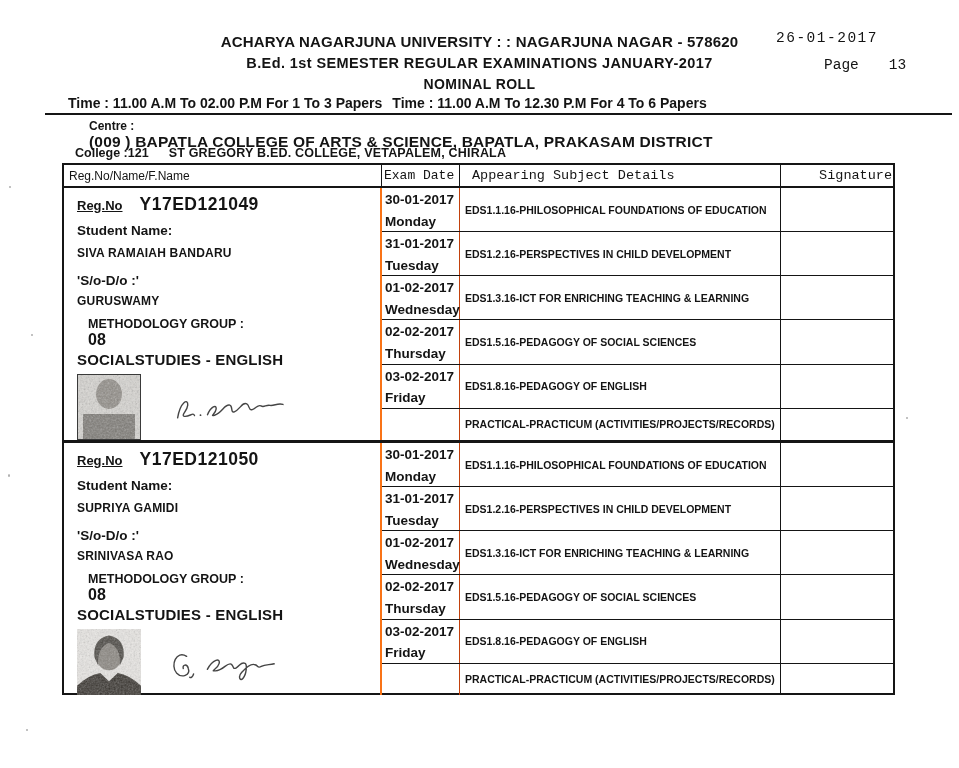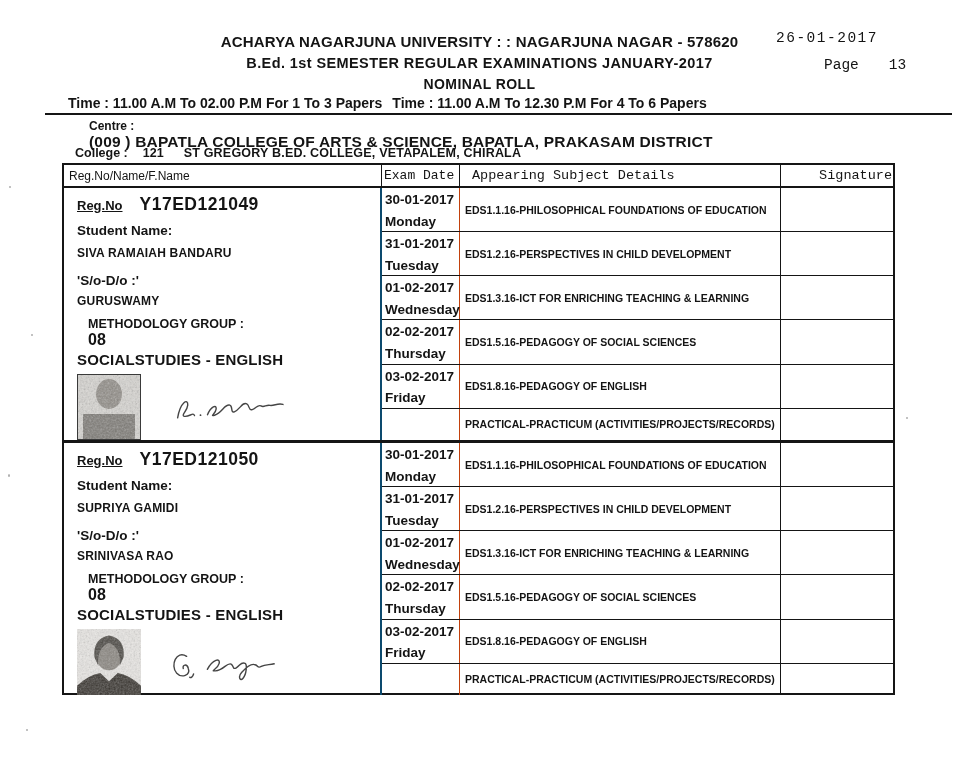--- a/index.html
+++ b/index.html
@@ -17,38 +17,38 @@
   .page-ind .num{margin-left:30px;}
 
   .time-line{position:absolute;left:68px;top:95px;font-size:14px;font-weight:700;white-space:nowrap;}
   .time-line .t2{margin-left:10px;}
   .rule{position:absolute;left:45px;top:113px;width:907px;height:2px;background:#151515;}
 
   .centre-line{position:absolute;left:75px;top:119px;display:flex;align-items:baseline;flex-direction:column;}
   .centre-label{font-size:12px;font-weight:700;}
   .centre-value{font-size:15.5px;font-weight:700;margin-left:14px;letter-spacing:.2px;white-space:nowrap;}
   .college-line{position:absolute;left:75px;top:146px;font-size:12.5px;font-weight:700;display:flex;align-items:baseline;}
-  .college-code{margin-left:15px;}
+  .college-code{}
   .college-name{margin-left:20px;letter-spacing:.2px;}
 
   
   .doc-table{position:absolute;left:62px;top:163px;width:833px;height:532px;
              border:2px solid #151515;box-sizing:border-box;display:flex;flex-direction:column;}
   .thead{display:flex;flex:0 0 23px;border-bottom:2px solid #151515;box-sizing:border-box;}
   .th{box-sizing:border-box;display:flex;align-items:center;}
   .th-reg{width:318px;border-right:1px solid #151515;font-size:12px;padding-left:5px;}
   .th-date{width:78px;border-right:1px solid #151515;font-size:13px;padding-left:2px;}
   .th-subject{width:321px;border-right:1px solid #151515;font-size:13.5px;padding-left:12px;}
   .th-sig{flex:1;font-size:13.5px;justify-content:flex-end;padding-right:1px;}
 
   .student-block{display:flex;box-sizing:border-box;border-bottom:3px solid #151515;}
   .student-block.b1{flex:0 0 255px;}
   .student-block.b2{flex:1;border-bottom:none;}
 
-  .cell-left{width:318px;border-right:2px solid #0c4a6e;box-sizing:border-box;padding:6px 4px 0 13px;overflow:hidden;}
+  .cell-left{width:318px;border-right:2px solid #f97316;box-sizing:border-box;padding:6px 4px 0 13px;overflow:hidden;}
   .regline{display:flex;align-items:baseline;}
   .reg-label{font-size:13px;font-weight:700;text-decoration:underline;}
   .reg-value{font-size:17.5px;font-weight:700;margin-left:17px;letter-spacing:.5px;}
   .fld-label{font-size:13.5px;font-weight:700;margin-top:8px;}
   .fld-value{font-size:12px;font-weight:600;margin-top:8px;letter-spacing:.2px;}
   .parent-label{margin-top:13px;}
   .parent-value{margin-top:6px;}
   .meth-line{margin-top:9px;display:flex;align-items:baseline;flex-direction:column;}
   .meth-label{font-size:12.5px;font-weight:700;}
   .meth-num{font-size:16px;font-weight:700;margin-left:11px;}

